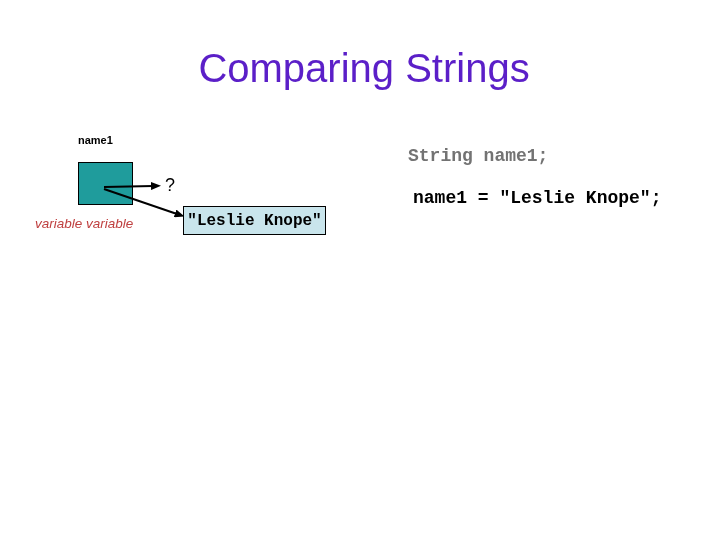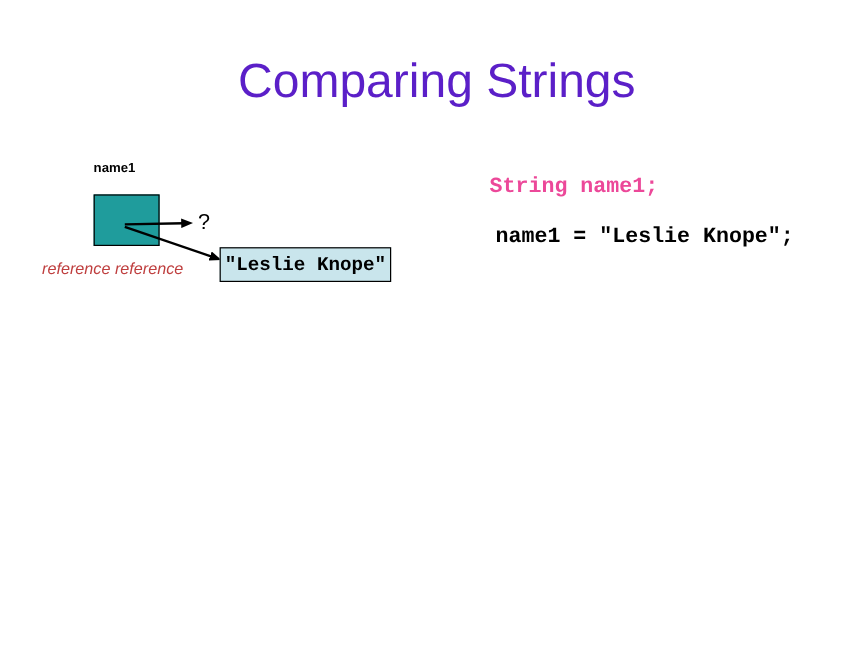--- a/index.html
+++ b/index.html
@@ -115,23 +115,23 @@
       <marker id="ah" markerUnits="userSpaceOnUse" markerWidth="10" markerHeight="8" refX="2" refY="4" orient="auto">
         <path d="M0,0 L10,4 L0,8 z" fill="#000000"></path>
       </marker>
     </defs>
     <line x1="104" y1="187" x2="153" y2="186" stroke-width="2" marker-end="url(#ah)" stroke="#000000"></line>
     <line x1="104" y1="189" x2="177" y2="214" stroke-width="2" marker-end="url(#ah)" stroke="#000000"></line>
   </svg>
 
   <div class="qmark">?</div>
 
-  <div class="caption" style="color: rgb(191, 63, 63);">reference reference</div>
+  <div class="caption" style="color: rgb(191, 63, 63);">variable variable</div>
 
   <div class="string-box" style="background-color: rgb(201, 229, 236); border-color: rgb(0, 0, 0);">
     <span style="color: rgb(0, 0, 0);">"Leslie Knope"</span>
   </div>
 
-  <div class="code code1" style="color: #ec4899; text-align: center;">String name1;</div>
+  <div class="code code1" style="color: #737373; text-align: center;">String name1;</div>
 
   <div class="code code2" style="color: rgb(0, 0, 0);">name1 = "Leslie Knope";</div>
 
 </div>
 
 </body></html>

